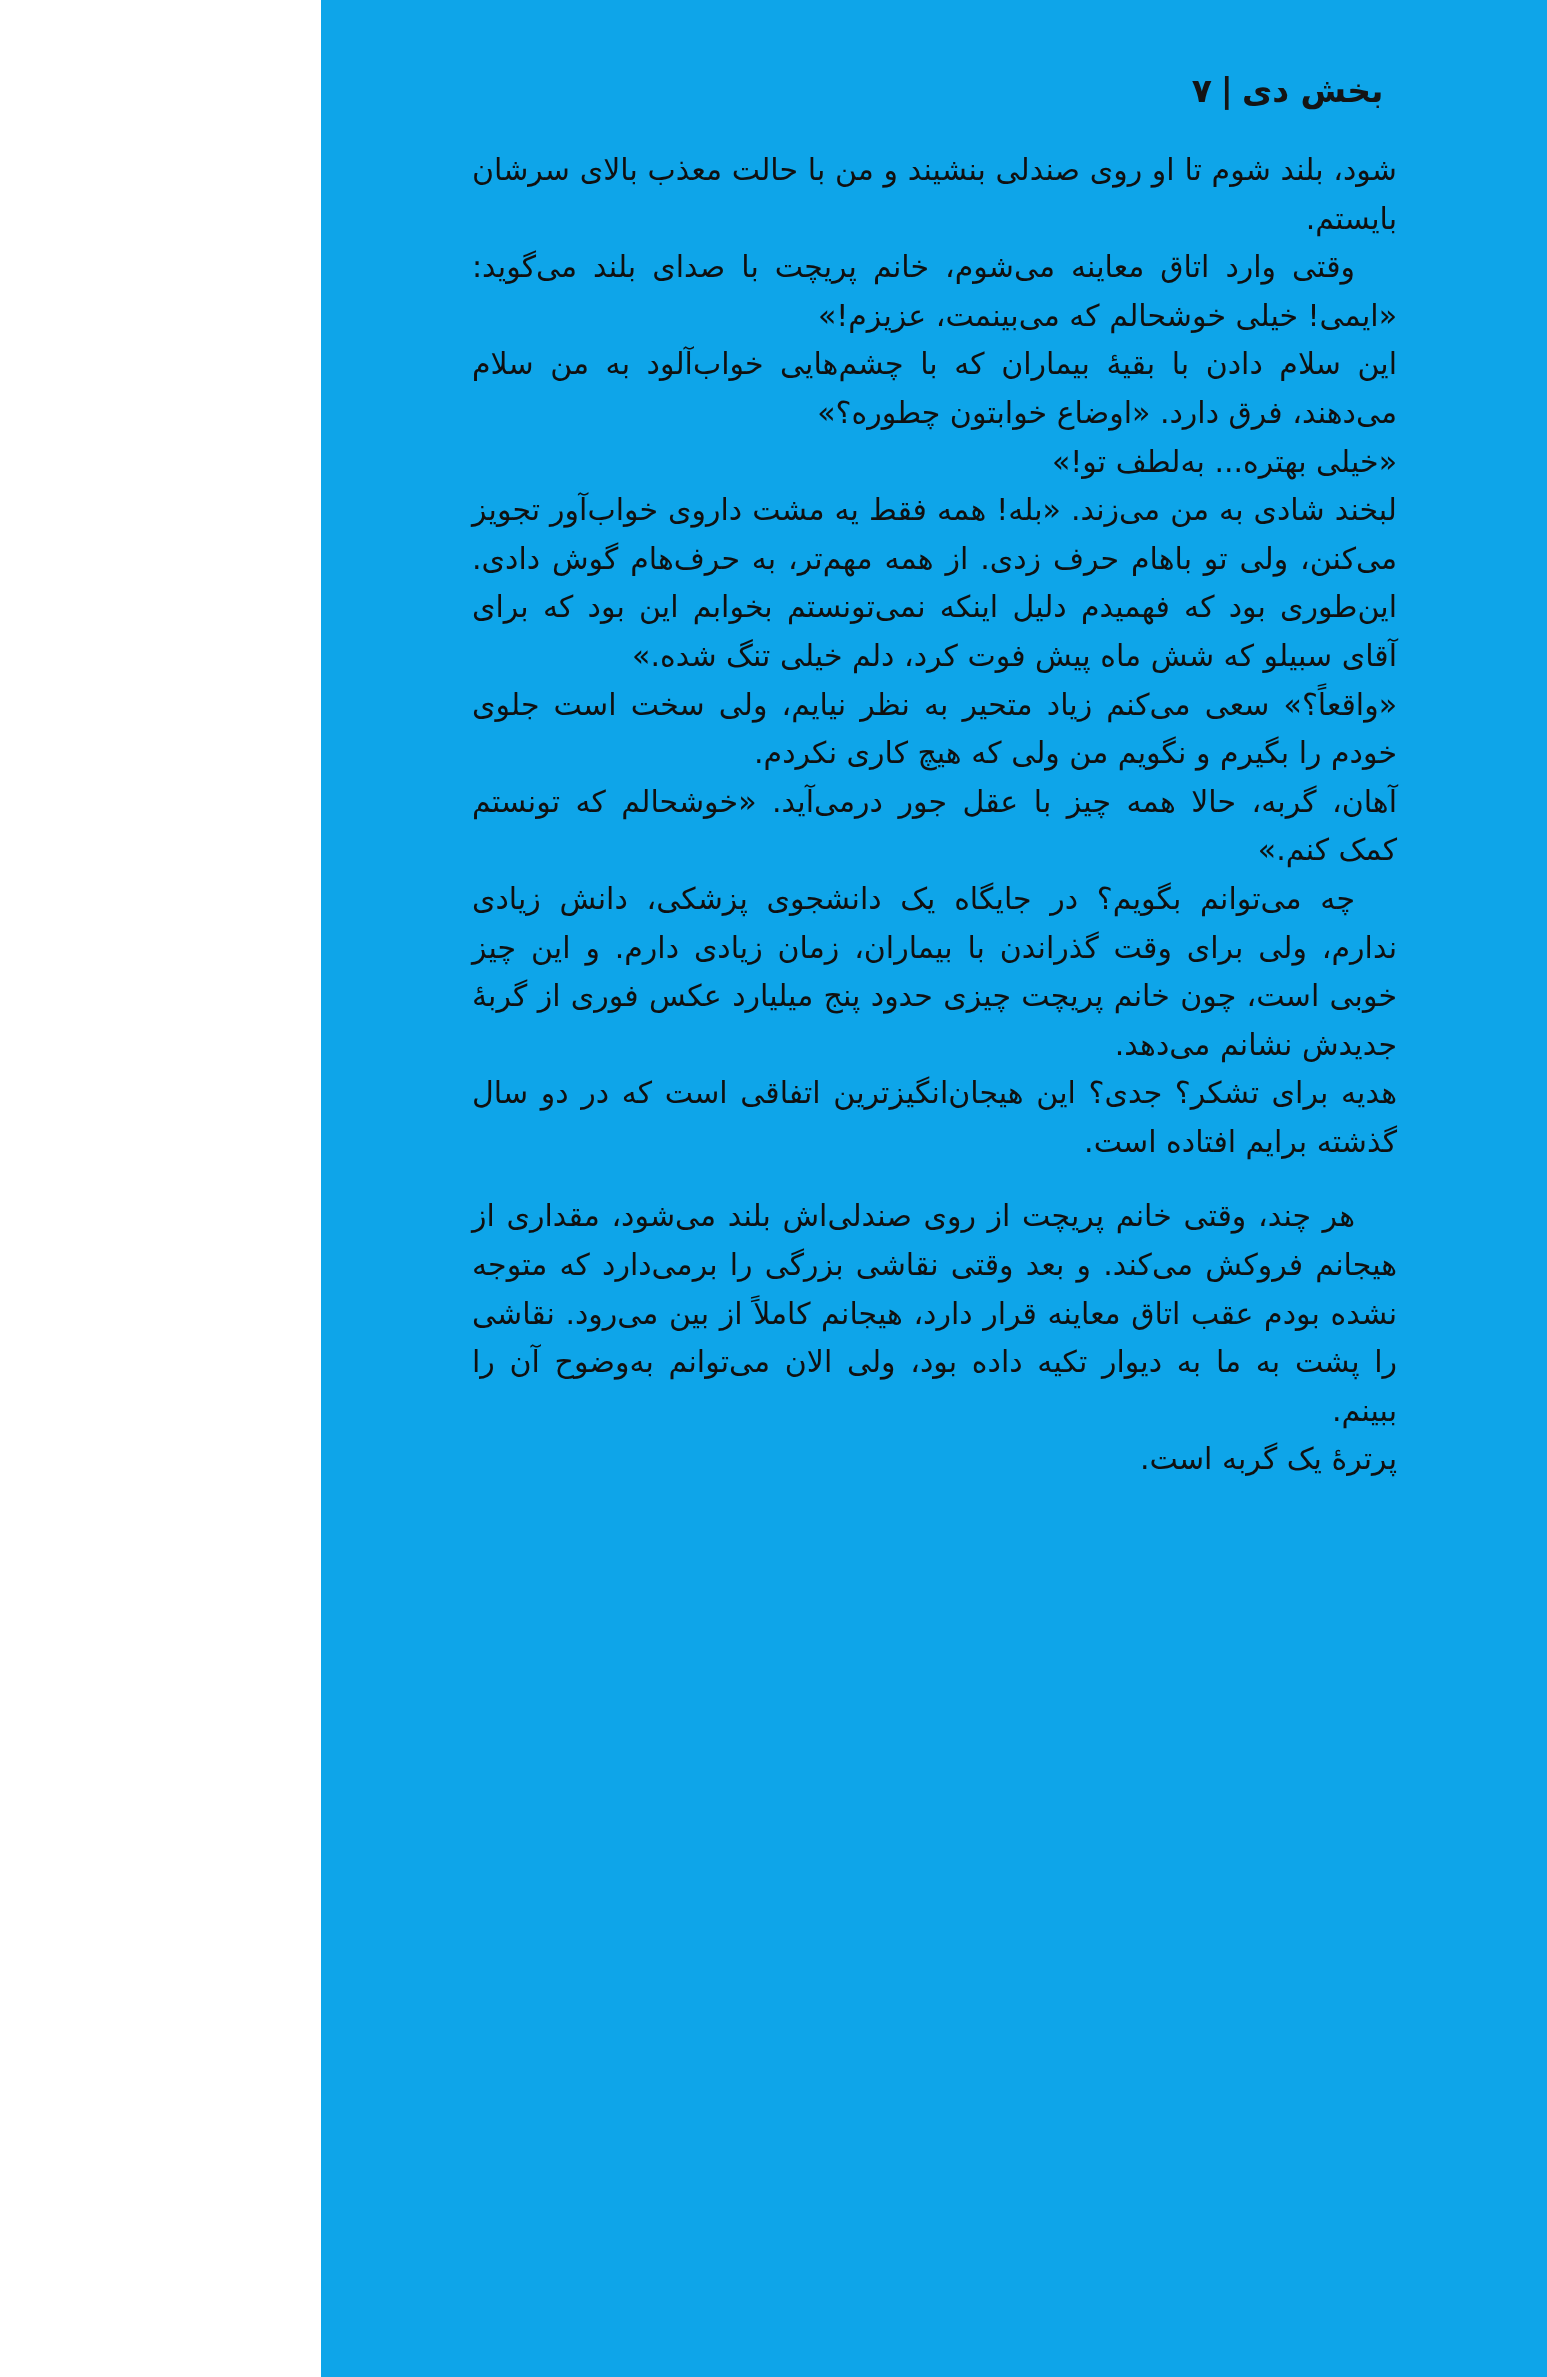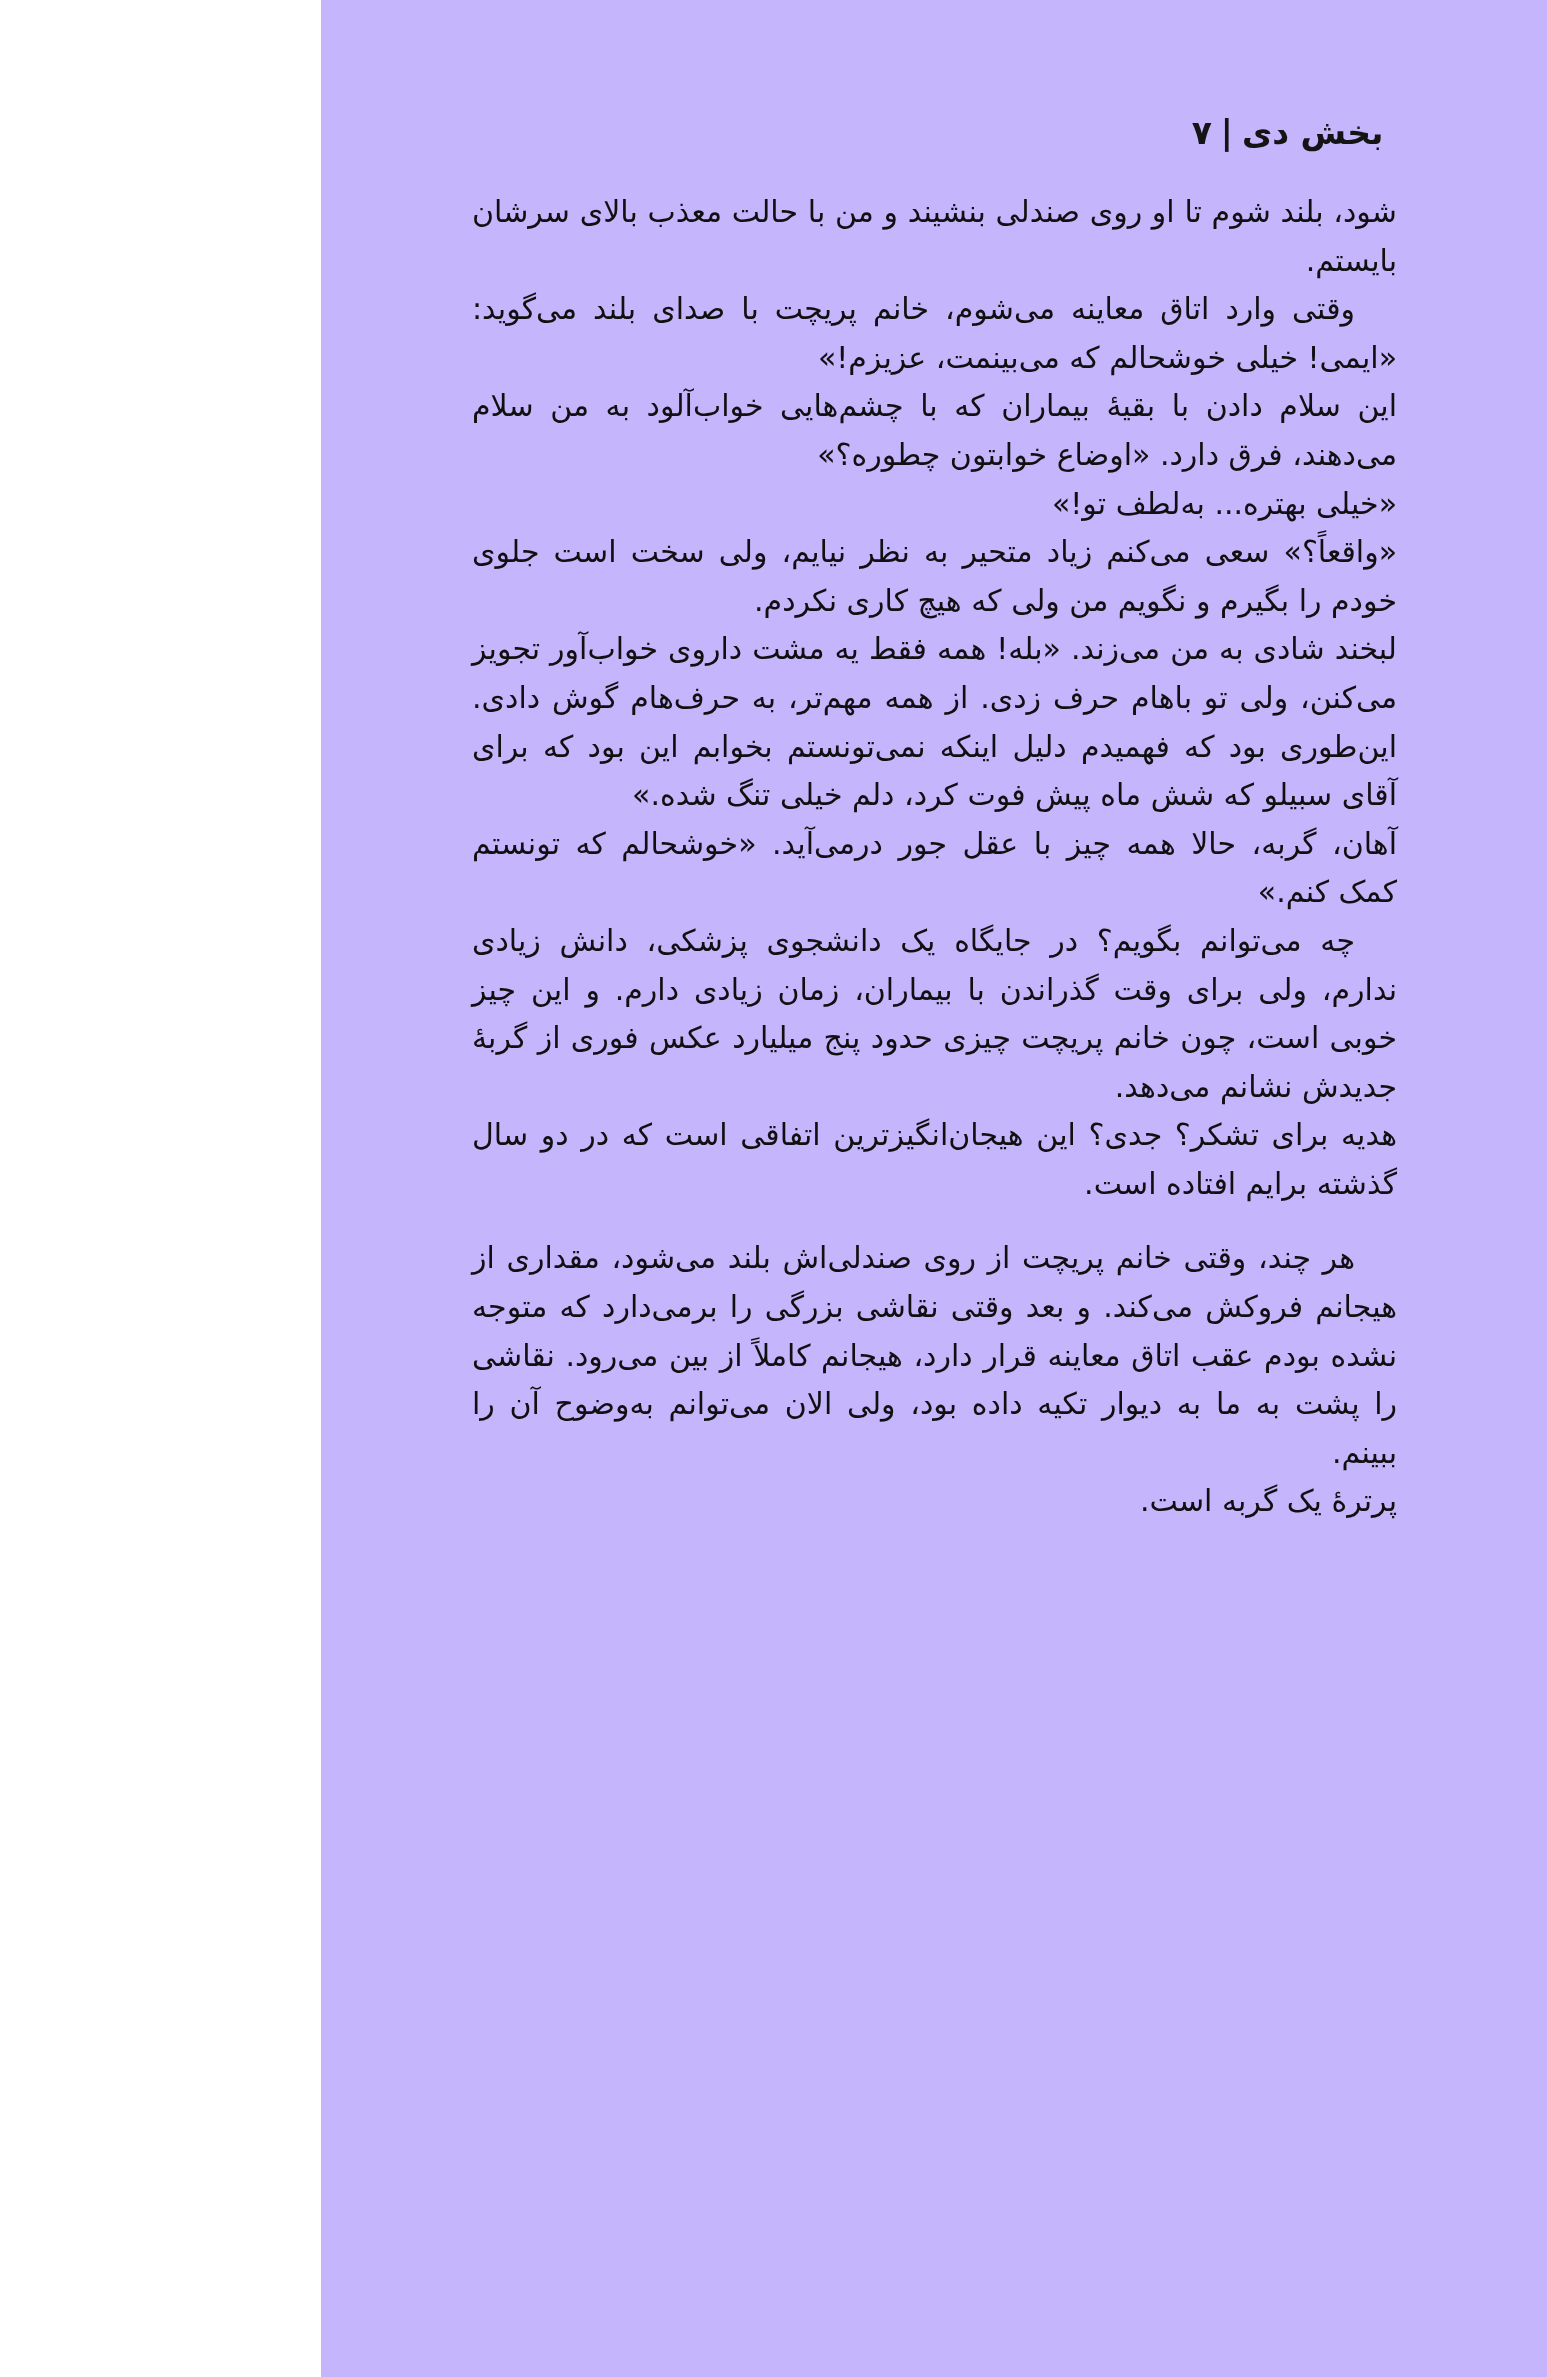--- a/index.html
+++ b/index.html
@@ -12,22 +12,22 @@
     height: 2377px;
     font-family: "DejaVu Sans", sans-serif;
     color: #111111;
     overflow: hidden;
   }
   .page {
     position: relative;
     width: 1227px;
     height: 2377px;
     box-sizing: border-box;
-    padding: 113px 151px 91px 151px;
-    background: #c4b5fd;
+    padding: 71px 151px 91px 151px;
+    background: #0ea5e9;
   }
   .header {
     direction: rtl;
     text-align: right;
     font-size: 33px;
     font-weight: 700;
     letter-spacing: 0px;
     color: #141414;
     margin: 0 0 36px 0;
     padding-right: 13.6px;
@@ -65,22 +65,22 @@
 
   <div class="header">
     <span>بخش دی</span><span class="sep">|</span><span>۷</span>
   </div>
 
   <div class="body-text">
     <p>شود، بلند شوم تا او روی صندلی بنشیند و من با حالت معذب بالای سرشان بایستم.</p>
     <p class="indent">وقتی وارد اتاق معاینه می‌شوم، خانم پریچت با صدای بلند می‌گوید: «ایمی! خیلی خوشحالم که می‌بینمت، عزیزم!»</p>
     <p>این سلام دادن با بقیهٔ بیماران که با چشم‌هایی خواب‌آلود به من سلام می‌دهند، فرق دارد. «اوضاع خوابتون چطوره؟»</p>
     <p>«خیلی بهتره... به‌لطف تو!»</p>
+    <p>لبخند شادی به من می‌زند. «بله! همه فقط یه مشت داروی خواب‌آور تجویز می‌کنن، ولی تو باهام حرف زدی. از همه مهم‌تر، به حرف‌هام گوش دادی. این‌طوری بود که فهمیدم دلیل اینکه نمی‌تونستم بخوابم این بود که برای آقای سبیلو که شش ماه پیش فوت کرد، دلم خیلی تنگ شده.»</p>
     <p>«واقعاً؟» سعی می‌کنم زیاد متحیر به نظر نیایم، ولی سخت است جلوی خودم را بگیرم و نگویم من ولی که هیچ کاری نکردم.</p>
-    <p>لبخند شادی به من می‌زند. «بله! همه فقط یه مشت داروی خواب‌آور تجویز می‌کنن، ولی تو باهام حرف زدی. از همه مهم‌تر، به حرف‌هام گوش دادی. این‌طوری بود که فهمیدم دلیل اینکه نمی‌تونستم بخوابم این بود که برای آقای سبیلو که شش ماه پیش فوت کرد، دلم خیلی تنگ شده.»</p>
     <p>آهان، گربه، حالا همه چیز با عقل جور درمی‌آید. «خوشحالم که تونستم کمک کنم.»</p>
     <p class="indent">چه می‌توانم بگویم؟ در جایگاه یک دانشجوی پزشکی، دانش زیادی ندارم، ولی برای وقت گذراندن با بیماران، زمان زیادی دارم. و این چیز خوبی است، چون خانم پریچت چیزی حدود پنج میلیارد عکس فوری از گربهٔ جدیدش نشانم می‌دهد.</p>
     <p>هدیه برای تشکر؟ جدی؟ این هیجان‌انگیزترین اتفاقی است که در دو سال گذشته برایم افتاده است.</p>
     <p class="indent gap">هر چند، وقتی خانم پریچت از روی صندلی‌اش بلند می‌شود، مقداری از هیجانم فروکش می‌کند. و بعد وقتی نقاشی بزرگی را برمی‌دارد که متوجه نشده بودم عقب اتاق معاینه قرار دارد، هیجانم کاملاً از بین می‌رود. نقاشی را پشت به ما به دیوار تکیه داده بود، ولی الان می‌توانم به‌وضوح آن را ببینم.</p>
     <p class="bold">پرترهٔ یک گربه است.</p>
   </div>
 
 </div>
 
 

